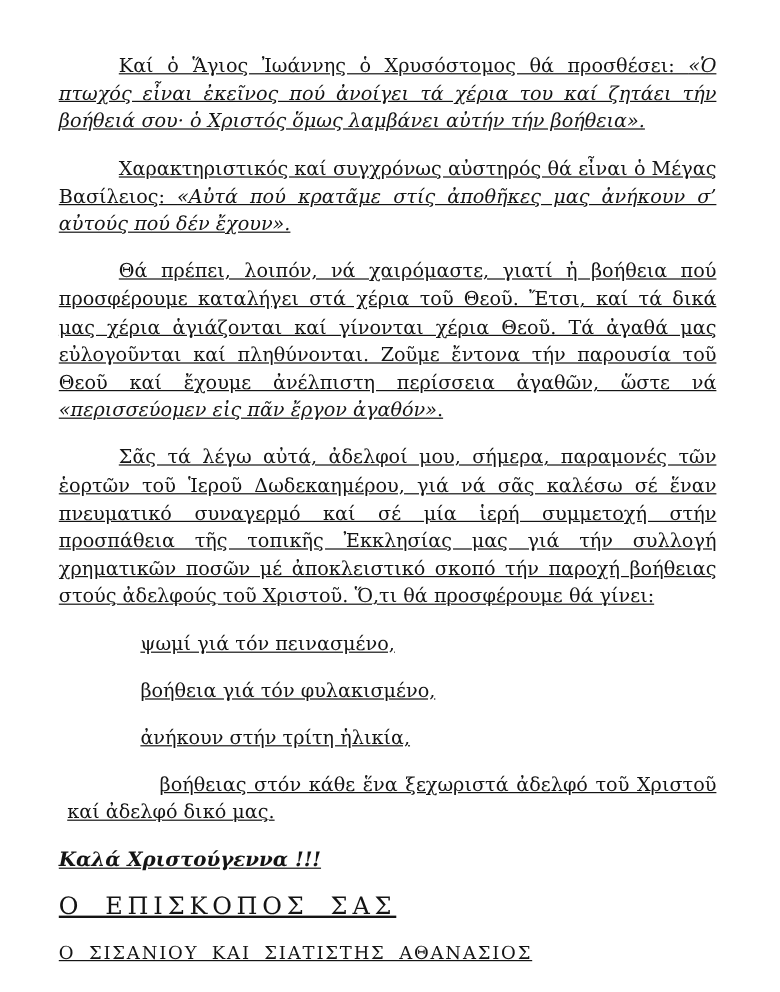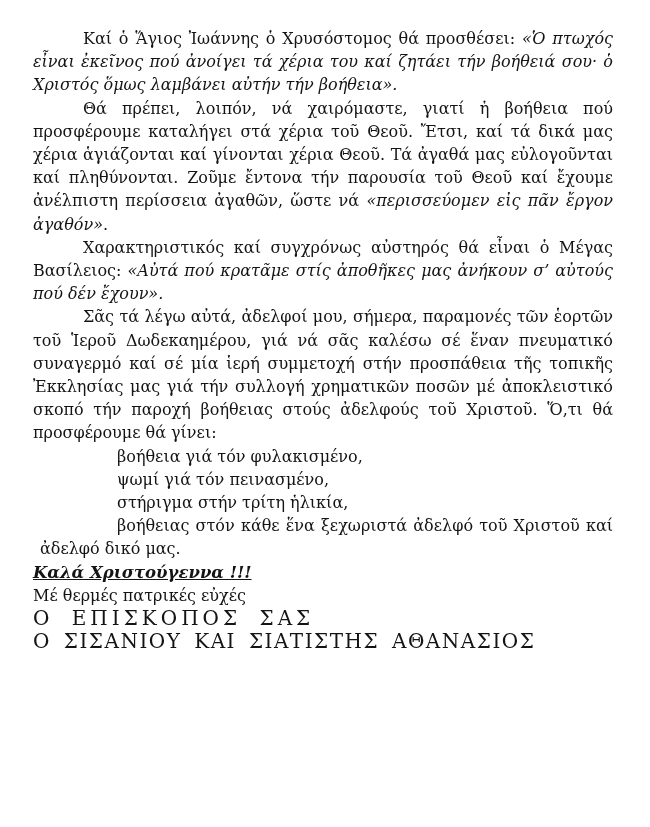--- a/index.html
+++ b/index.html
@@ -18,22 +18,23 @@
   }
   .content {
     position: absolute;
     left: 33px;
     top: 27px;
     width: 580px;
     font-size: 16px;
     line-height: 23.2px;
   }
   .content p {
-    margin: 0;
+    margin: 16px;
     padding: 0;
+    text-decoration: underline;
   }
   p.body {
     text-align: justify;
     text-indent: 50px;
   }
   p.list {
     margin-left: 84px;
   }
   p.list-wrap {
     text-align: justify;
@@ -60,44 +61,43 @@
     line-height: 23.2px;
   }
   .signature-title {
     font-size: 20px;
     letter-spacing: 4px;
     word-spacing: 8px;
     line-height: 23.2px;
   }
   .signature-name {
     margin-top: 32px;
-    font-size: 20px;
+    font-size: 15px;
     letter-spacing: 1.5px;
     word-spacing: 5px;
     line-height: 23.2px;
   }
 </style>
 </head>
 <body>
 
 <div class="page">
   <div class="content">
 
     <div>
         <p class="body"><span>Καί ὁ Ἅγιος Ἰωάννης ὁ Χρυσόστομος θά προσθέσει: </span><span class="it">«Ὁ πτωχός εἶναι ἐκεῖνος πού ἀνοίγει τά χέρια του καί ζητάει τήν βοήθειά σου· ὁ Χριστός ὅμως λαμβάνει αὐτήν τήν βοήθεια».</span></p>
+        <p class="body"><span>Χαρακτηριστικός καί συγχρόνως αὐστηρός θά εἶναι ὁ Μέγας Βασίλειος: </span><span class="it">«Αὐτά πού κρατᾶμε στίς ἀποθῆκες μας ἀνήκουν σ’ αὐτούς πού δέν ἔχουν».</span></p>
         <p class="body"><span>Θά πρέπει, λοιπόν, νά χαιρόμαστε, γιατί ἡ βοήθεια πού προσφέρουμε καταλήγει στά χέρια τοῦ Θεοῦ. Ἔτσι, καί τά δικά μας χέρια ἁγιάζονται καί γίνονται χέρια Θεοῦ. Τά ἀγαθά μας εὐλογοῦνται καί πληθύνονται. Ζοῦμε ἔντονα τήν παρουσία τοῦ Θεοῦ καί ἔχουμε ἀνέλπιστη περίσσεια ἀγαθῶν, ὥστε νά </span><span class="it">«περισσεύομεν εἰς πᾶν ἔργον ἀγαθόν»</span><span>.</span></p>
-        <p class="body"><span>Χαρακτηριστικός καί συγχρόνως αὐστηρός θά εἶναι ὁ Μέγας Βασίλειος: </span><span class="it">«Αὐτά πού κρατᾶμε στίς ἀποθῆκες μας ἀνήκουν σ’ αὐτούς πού δέν ἔχουν».</span></p>
         <p class="body"><span>Σᾶς τά λέγω αὐτά, ἀδελφοί μου, σήμερα, παραμονές τῶν ἑορτῶν τοῦ Ἱεροῦ Δωδεκαημέρου, γιά νά σᾶς καλέσω σέ ἕναν πνευματικό συναγερμό καί σέ μία ἱερή συμμετοχή στήν προσπάθεια τῆς τοπικῆς Ἐκκλησίας μας γιά τήν συλλογή χρηματικῶν ποσῶν μέ ἀποκλειστικό σκοπό τήν παροχή βοήθειας στούς ἀδελφούς τοῦ Χριστοῦ. Ὅ,τι θά προσφέρουμε θά γίνει:</span></p>
+        <p class="list"><span>ψωμί γιά τόν πεινασμένο,</span></p>
         <p class="list"><span>βοήθεια γιά τόν φυλακισμένο,</span></p>
-        <p class="list"><span>ψωμί γιά τόν πεινασμένο,</span></p>
-        <p class="list"><span>στήριγμα στήν τρίτη ἡλικία,</span></p>
+        <p class="list"><span>ἀνήκουν στήν τρίτη ἡλικία,</span></p>
         <p class="list-wrap"><span>βοήθειας στόν κάθε ἕνα ξεχωριστά ἀδελφό τοῦ Χριστοῦ καί ἀδελφό δικό μας.</span></p>
       </div>
 
     <div class="closing">
       <p class="greeting">Καλά Χριστούγεννα !!!</p>
-      <p class="farewell">Μέ θερμές πατρικές εὐχές</p>
       <p class="signature-title">Ο ΕΠΙΣΚΟΠΟΣ ΣΑΣ</p>
       <p class="signature-name">Ο ΣΙΣΑΝΙΟΥ ΚΑΙ ΣΙΑΤΙΣΤΗΣ ΑΘΑΝΑΣΙΟΣ</p>
     </div>
 
   </div>
 </div>
 
 </body></html>

